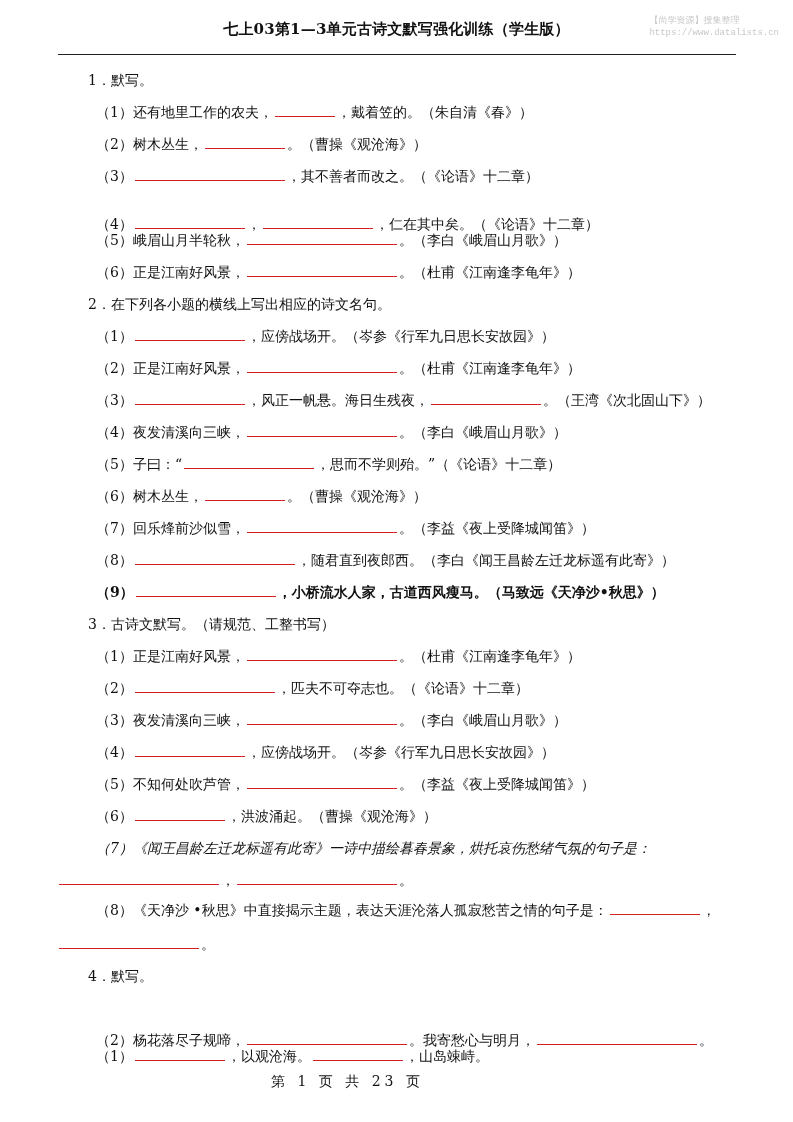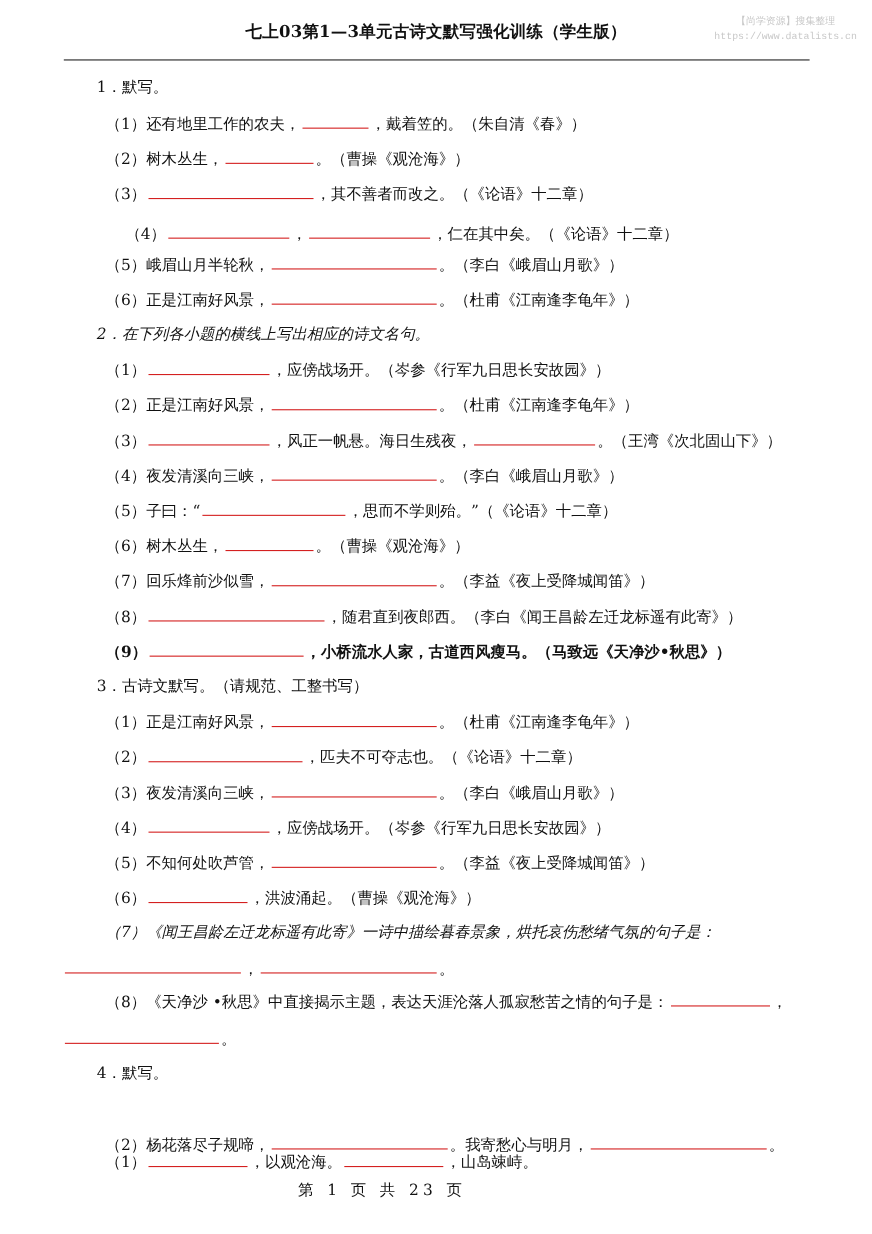--- a/index.html
+++ b/index.html
@@ -1,20 +1,20 @@
 <!DOCTYPE html>
 <html><head>
 <meta charset="utf-8">
 <style>
   html, body { margin:0; padding:0; background:#ffffff; }
   body { width:793px; height:1122px; position:relative; overflow:hidden;
          font-family:"DejaVu Serif", "Liberation Serif", serif; color:#111; }
   .page-title { position:absolute; left:0; width:793px; top:20px; text-align:center;
                 font-size:15px; font-weight:bold; letter-spacing:0.2px; }
-  .watermark { position:absolute; right:14px; top:14px; text-align:center;
+  .watermark { position:absolute; right:14px; top:14px; text-align:left;
                color:#c8c8c8; font-size:9px; line-height:13px; }
   .watermark .url { font-family:Liberation Mono, monospace; font-size:9px; }
   .header-rule { position:absolute; left:58px; width:678px; top:54px; height:0;
                  border-top:1px solid #222; }
   .content { position:absolute; left:0; top:62px; width:793px; }
   .line { position:absolute; white-space:nowrap; font-size:14px; line-height:20px;text-align:center; }
   .q { left:88px; }
   .sub { left:96px; }
   .flush { left:57px; }
   .blank { display:inline-block; border-bottom:1px solid #d42020; height:14px; vertical-align:baseline; margin:0 2px; }
@@ -28,24 +28,24 @@
   <div>【尚学资源】搜集整理</div>
   <div class="url">https://www.datalists.cn</div>
 </div>
 <div class="header-rule"></div>
 
 <div class="content" id="content">
     <div class="line q" style="top: 8px;">1．默写。</div>
     <div class="line sub" style="top: 40px;"><span>（1）</span><span>还有地里工作的农夫，</span><span class="blank" style="width: 60px;"></span><span>，戴着笠的。（朱自清《春》）</span></div>
     <div class="line sub" style="top: 72px;"><span>（2）</span><span>树木丛生，</span><span class="blank" style="width: 80px;"></span><span>。（曹操《观沧海》）</span></div>
     <div class="line sub" style="top: 104px;"><span>（3）</span><span class="blank" style="width: 150px;"></span><span>，其不善者而改之。（《论语》十二章）</span></div>
-    <div class="line sub" style="top: 140px; margin-left: 18px;"><span>（4）</span><span class="blank" style="width: 110px;"></span><span>，</span><span class="blank" style="width: 110px;"></span><span>，仁在其中矣。（《论语》十二章）</span></div>
+    <div class="line sub" style="top: 152px;"><span>（4）</span><span class="blank" style="width: 110px;"></span><span>，</span><span class="blank" style="width: 110px;"></span><span>，仁在其中矣。（《论语》十二章）</span></div>
     <div class="line sub" style="top: 168px;"><span>（5）</span><span>峨眉山月半轮秋，</span><span class="blank" style="width: 150px;"></span><span>。（李白《峨眉山月歌》）</span></div>
     <div class="line sub" style="top: 200px;"><span>（6）</span><span>正是江南好风景，</span><span class="blank" style="width: 150px;"></span><span>。（杜甫《江南逢李龟年》）</span></div>
-    <div class="line q" style="top: 232px; font-style: italic;">2．在下列各小题的横线上写出相应的诗文名句。</div>
+    <div class="line q" style="top: 232px;">2．在下列各小题的横线上写出相应的诗文名句。</div>
     <div class="line sub" style="top: 264px;"><span>（1）</span><span class="blank" style="width: 110px;"></span><span>，应傍战场开。（岑参《行军九日思长安故园》）</span></div>
     <div class="line sub" style="top: 296px;"><span>（2）</span><span>正是江南好风景，</span><span class="blank" style="width: 150px;"></span><span>。（杜甫《江南逢李龟年》）</span></div>
     <div class="line sub" style="top: 328px;"><span>（3）</span><span class="blank" style="width: 110px;"></span><span>，风正一帆悬。海日生残夜，</span><span class="blank" style="width: 110px;"></span><span>。（王湾《次北固山下》）</span></div>
     <div class="line sub" style="top: 360px;"><span>（4）</span><span>夜发清溪向三峡，</span><span class="blank" style="width: 150px;"></span><span>。（李白《峨眉山月歌》）</span></div>
     <div class="line sub" style="top: 392px;"><span>（5）</span><span>子曰：“</span><span class="blank" style="width: 130px;"></span><span>，思而不学则殆。”（《论语》十二章）</span></div>
     <div class="line sub" style="top: 424px;"><span>（6）</span><span>树木丛生，</span><span class="blank" style="width: 80px;"></span><span>。（曹操《观沧海》）</span></div>
     <div class="line sub" style="top: 456px;"><span>（7）</span><span>回乐烽前沙似雪，</span><span class="blank" style="width: 150px;"></span><span>。（李益《夜上受降城闻笛》）</span></div>
     <div class="line sub" style="top: 488px;"><span>（8）</span><span class="blank" style="width: 160px;"></span><span>，随君直到夜郎西。（李白《闻王昌龄左迁龙标遥有此寄》）</span></div>
     <div class="line sub" style="top: 520px; font-weight: bold;"><span>（9）</span><span class="blank" style="width: 140px;"></span><span>，小桥流水人家，古道西风瘦马。（马致远《天净沙•秋思》）</span></div>
     <div class="line q" style="top: 552px;">3．古诗文默写。（请规范、工整书写）</div>

